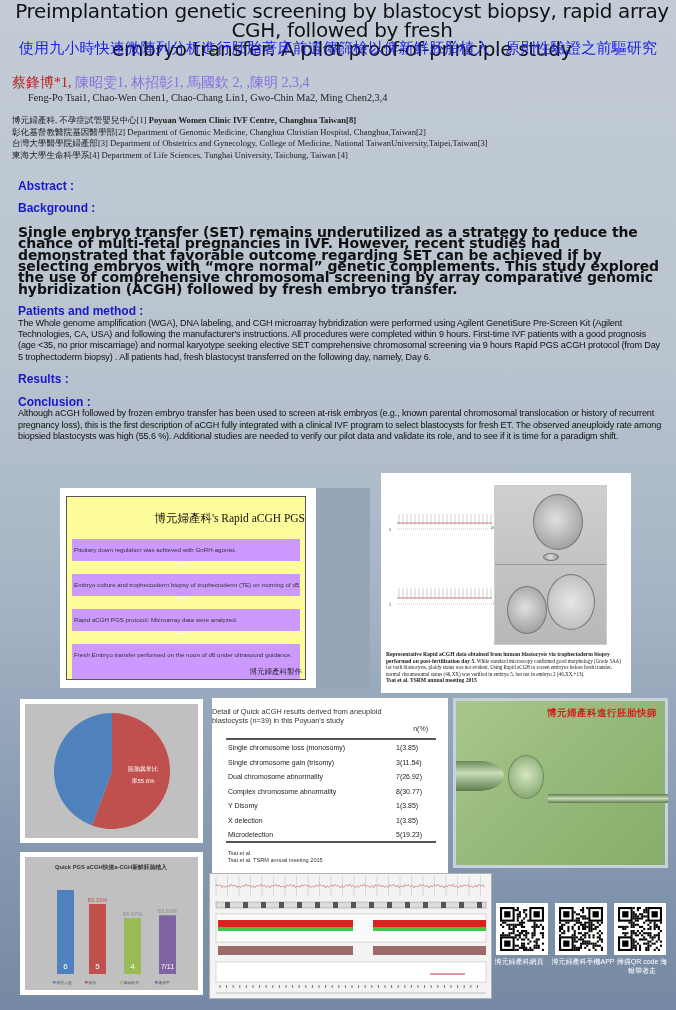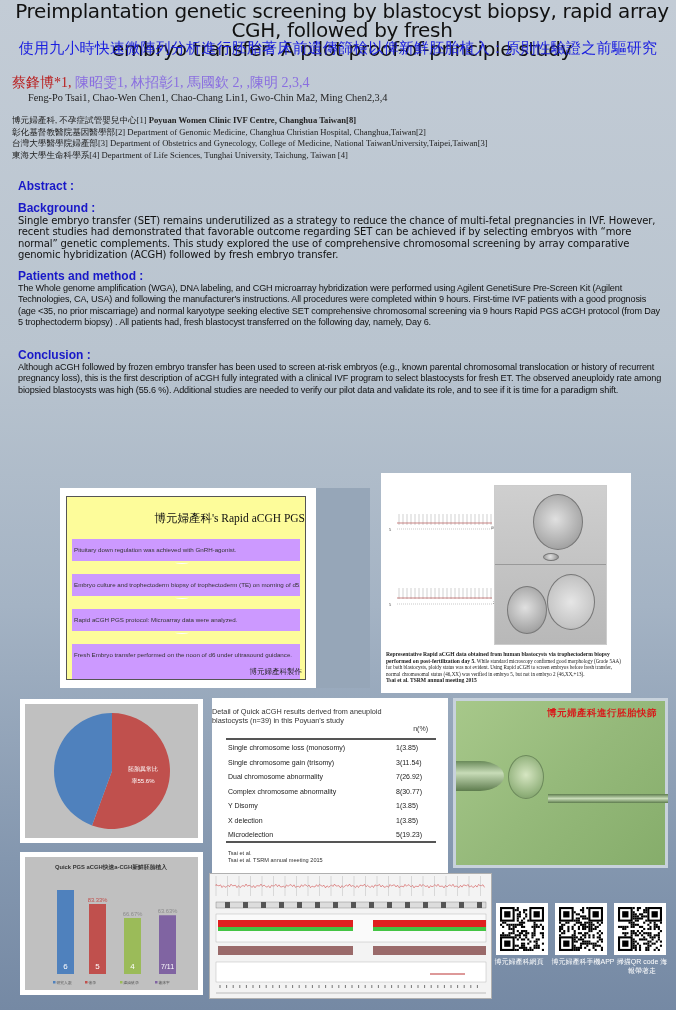--- a/index.html
+++ b/index.html
@@ -22,21 +22,21 @@
     font-size: 15px; line-height: 18px; color: #1a1ee0; letter-spacing: 0.2px;
   }
   .authors-zh { left: 12px; top: 74px; font-size: 14px; line-height: 17px; font-family: "Liberation Serif", serif; }
   .authors-zh .first { color: #b91c1c; }
   .authors-zh .others { color: #8a6fe0; }
   .authors-en { left: 28px; top: 92px; font-size: 10.3px; font-family: "Liberation Serif", serif; color: #222; }
   .affil { left: 12px; top: 115px; font-size: 8.6px; line-height: 11.6px; font-family: "Liberation Serif", serif; color: #222; }
   .affil b { font-weight: bold; }
   .abstract { left: 18px; top: 181px; width: 648px; font-size: 9.3px; line-height: 11.4px; }
   .abstract .h { color: #1818c8; font-weight: bold; font-size: 12px; }
-  .abstract .bg-text { font-weight: normal; font-family: "DejaVu Sans", sans-serif; font-size: 10px; letter-spacing: -0.1px; }
+  .abstract .bg-text { font-weight: bold; font-family: "DejaVu Sans", sans-serif; font-size: 14px; letter-spacing: -0.1px; margin-top: 12px; }
   .abstract p { margin: 0; }
   .abstract .gap { height: 11px; }
   .abstract .pm-text { font-size: 9.1px; letter-spacing: -0.15px; }
 
   
   .flow-wrap { left: 60px; top: 488px; width: 310px; height: 200px; background: #fff; }
   .flow { position: absolute; left: 6px; top: 8px; width: 240px; height: 184px; background: #fdfc9a; border: 1px solid #555; }
   .flow-title { position: absolute; left: 0; top: 14px; width: 100%; text-align: right; font-size: 11.5px; font-family: "Liberation Serif", serif; }
   .step { position: absolute; left: 5px; width: 228px; height: 22px; background: #cc99ff; font-size: 6.2px; line-height: 22px; padding-left: 2px; color: #333; white-space: nowrap; overflow: hidden; }
   .step.tall { height: 35px; line-height: 13px; padding-top: 4px; }
@@ -109,20 +109,21 @@
 
 <div class="abs abstract">
   <p class="h">Abstract :</p>
   <div class="gap"></div>
   <p class="h">Background :</p>
   <p class="bg-text">Single embryo transfer (SET) remains underutilized as a strategy to reduce the chance of multi-fetal pregnancies in IVF. However, recent studies had demonstrated that favorable outcome regarding SET can be achieved if by selecting embryos with “more normal” genetic complements. This study explored the use of comprehensive chromosomal screening by array comparative genomic hybridization (ACGH) followed by fresh embryo transfer.</p>
   <div class="gap"></div>
   <p class="h">Patients and method :</p>
   <p class="pm-text">The Whole genome amplification (WGA), DNA labeling, and CGH microarray hybridization were performed using Agilent GenetiSure Pre-Screen Kit (Agilent Technologies, CA, USA) and following the manufacturer's instructions. All procedures were completed within 9 hours. First-time IVF patients with a good prognosis (age &lt;35, no prior miscarriage) and normal karyotype seeking elective SET  comprehensive chromosomal screening via  9  hours    Rapid PGS aCGH       protocol      (from Day 5 trophectoderm biopsy) . All patients had, fresh blastocyst transferred on the following day, namely, Day 6.</p>
   <div class="gap"></div>
+  <p class="h">Results :</p>
   <div class="gap"></div>
   <p class="h">Conclusion :</p>
   <p class="pm-text">Although aCGH followed by frozen embryo transfer has been used to screen at-risk embryos (e.g., known parental chromosomal translocation or history of recurrent pregnancy loss), this is the first description of aCGH fully integrated with a clinical IVF program to select blastocysts for fresh ET. The observed  aneuploidy rate among biopsied blastocysts was high (55.6 %). Additional studies are needed to verify our pilot data and validate its role, and to see if it is time for a paradigm shift.</p>
 </div>
 
 <div class="abs flow-wrap">
   <div class="flow">
     <div class="flow-title">博元婦產科's Rapid aCGH PGS</div>
     <div class="step" style="top:42px;">Pituitary down regulation was achieved with GnRH-agonist.</div>
     <div class="arrow" style="top:64px;"></div>

